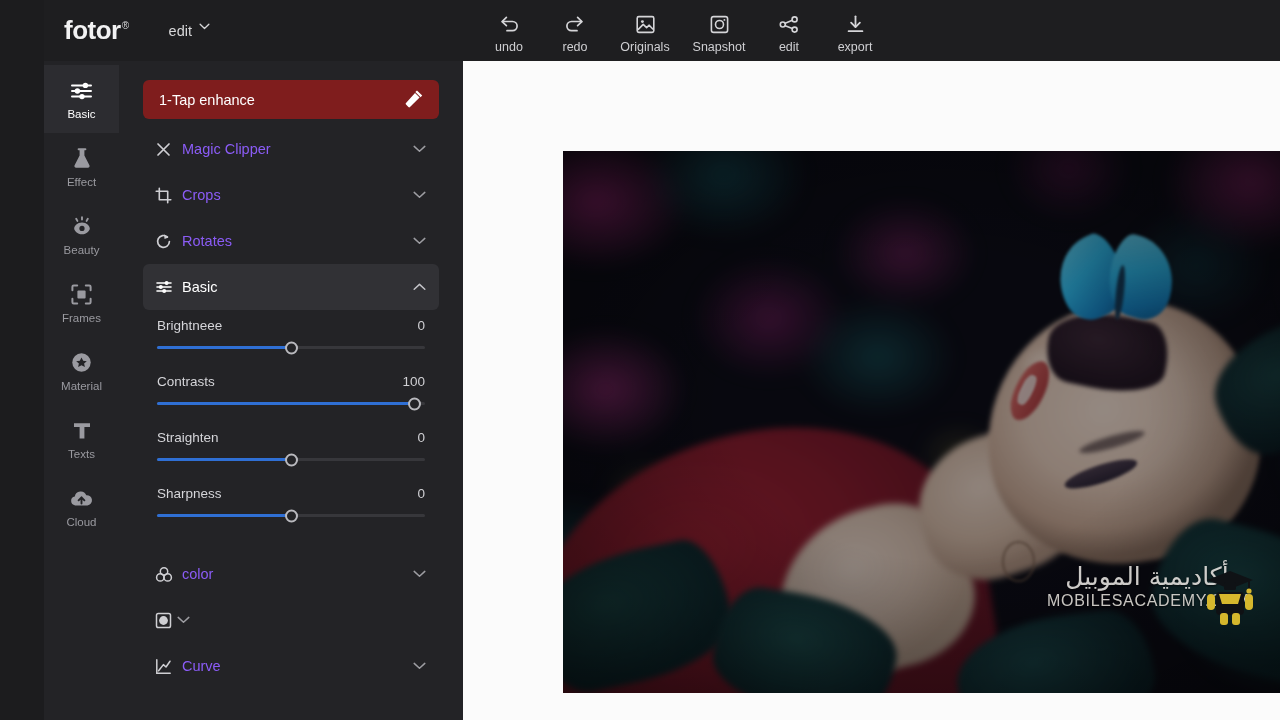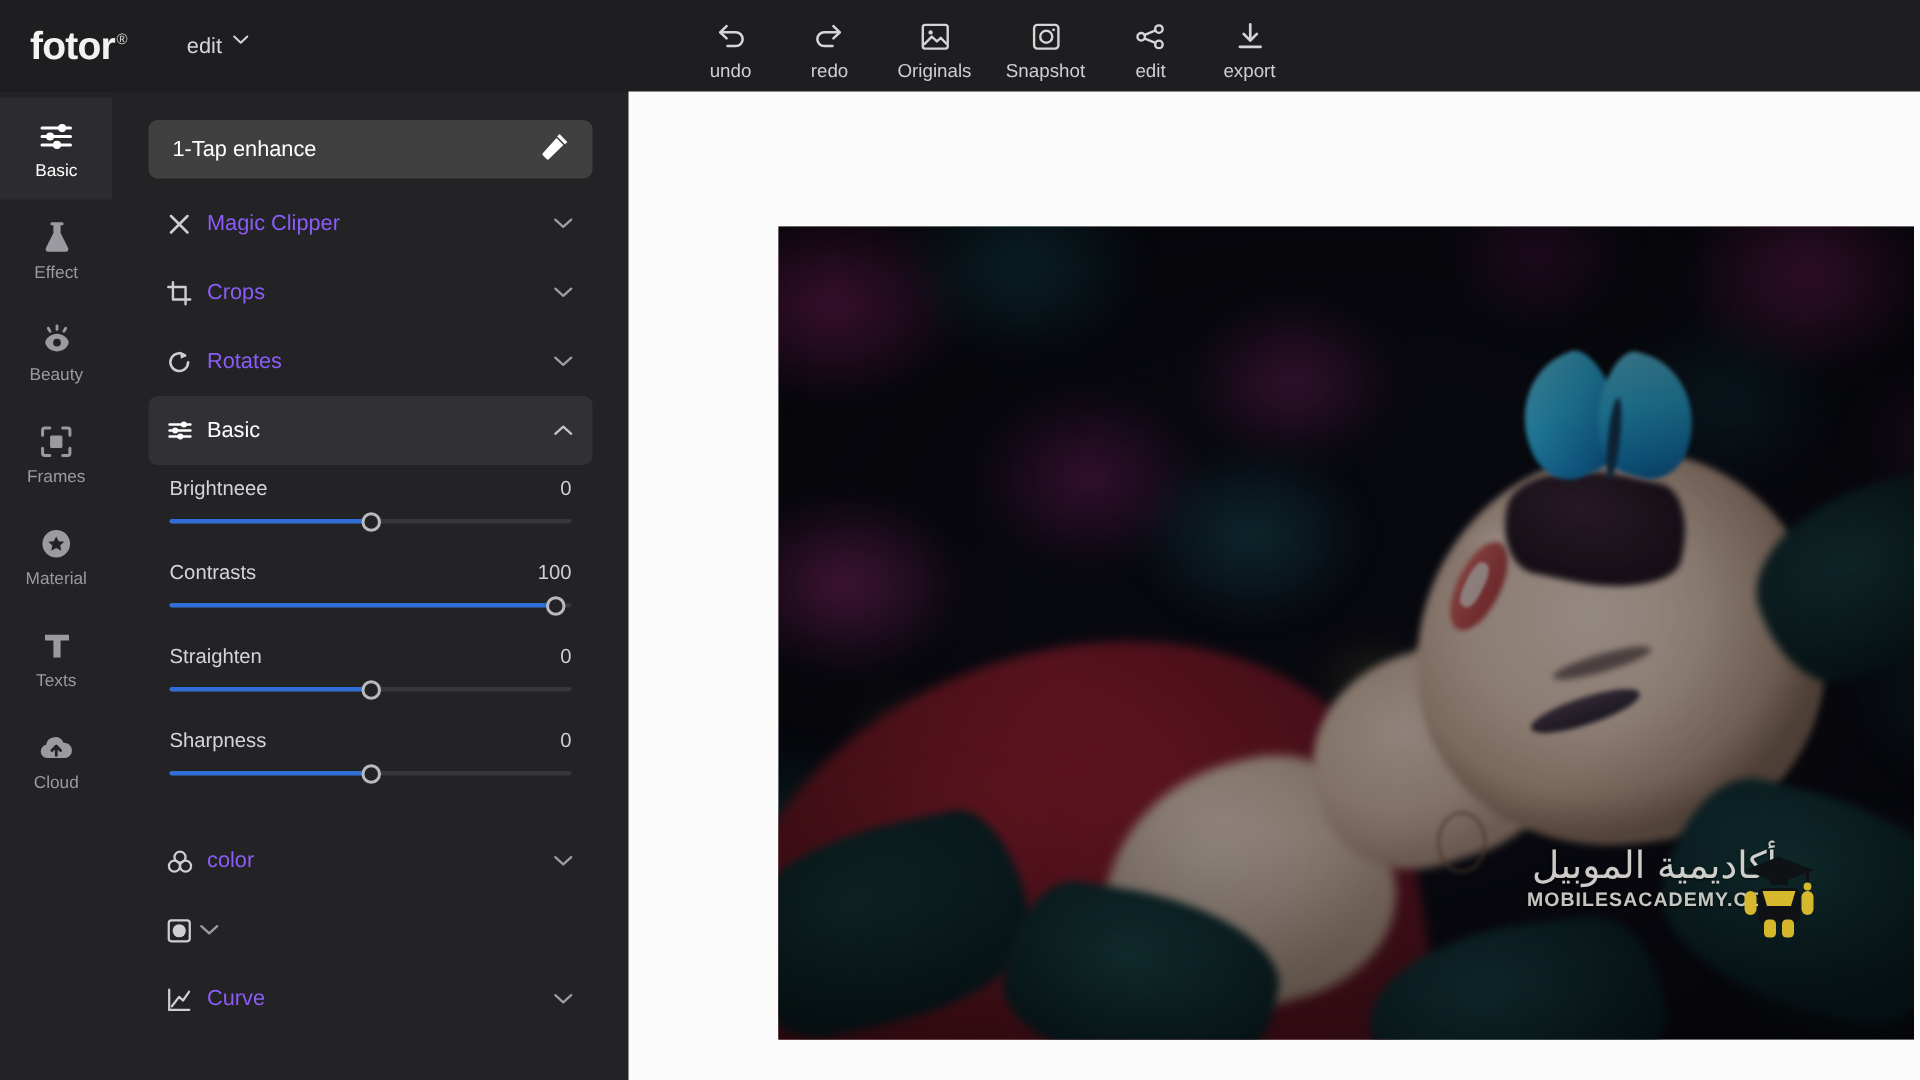--- a/index.html
+++ b/index.html
@@ -4,21 +4,21 @@
 <style>
   * { box-sizing: border-box; margin: 0; padding: 0; }
   html, body {
     width: 1280px; height: 720px;
     overflow: hidden;
     background: #1c1c1e;
     font-family: "Liberation Sans", sans-serif;
     -webkit-font-smoothing: antialiased;
   }
 
-  .app { position: relative; width: 1280px; height: 720px; display: flex; flex-direction: column; }
+  .app { position: relative; width: 1280px; height: 720px; display: flex; flex-direction: column; padding-left: 44px; }
 
   
   .topbar {
     position: relative;
     height: 61px;
     min-height: 61px;
     background: #1e1e20;
     display: flex;
     align-items: center;
   }
@@ -84,21 +84,21 @@
   .panel {
     width: 344px; min-width: 344px;
     background: #232326;
     padding: 19px 24px 0 24px;
     overflow: hidden;
     position: relative;
   }
 
   .enhance {
     height: 39px;
-    background: #404040;
+    background: #7f1d1d;
     border-radius: 6px;
     display: flex; align-items: center; justify-content: space-between;
     padding: 0 15px 0 16px;
     color: #fff;
     font-size: 14.5px;
     cursor: pointer;
     margin-bottom: 7px;
   }
 
   .row {
@@ -318,24 +318,23 @@
     font-size: 25px;
     font-family: "DejaVu Sans", sans-serif;
     text-align: center;
     line-height: 1;
     letter-spacing: 0px;
     text-shadow: 0 1px 2px rgba(0,0,0,0.75);
     direction: rtl;
   }
   .wm-en {
     color: #e2dfd9;
-    font-size: 13px;
-    font-weight: 700;
+    font-size: 16px;
+    font-weight: 400;
     letter-spacing: 0.7px;
-    text-align: center;
     margin-top: 3px;
     text-shadow: 0 1px 2px rgba(0,0,0,0.8);
   }
   .wm-logo { position:absolute; right: -10px; top: 4px; }
 </style>
 </head>
 <body>
 
 <div class="app">
 

